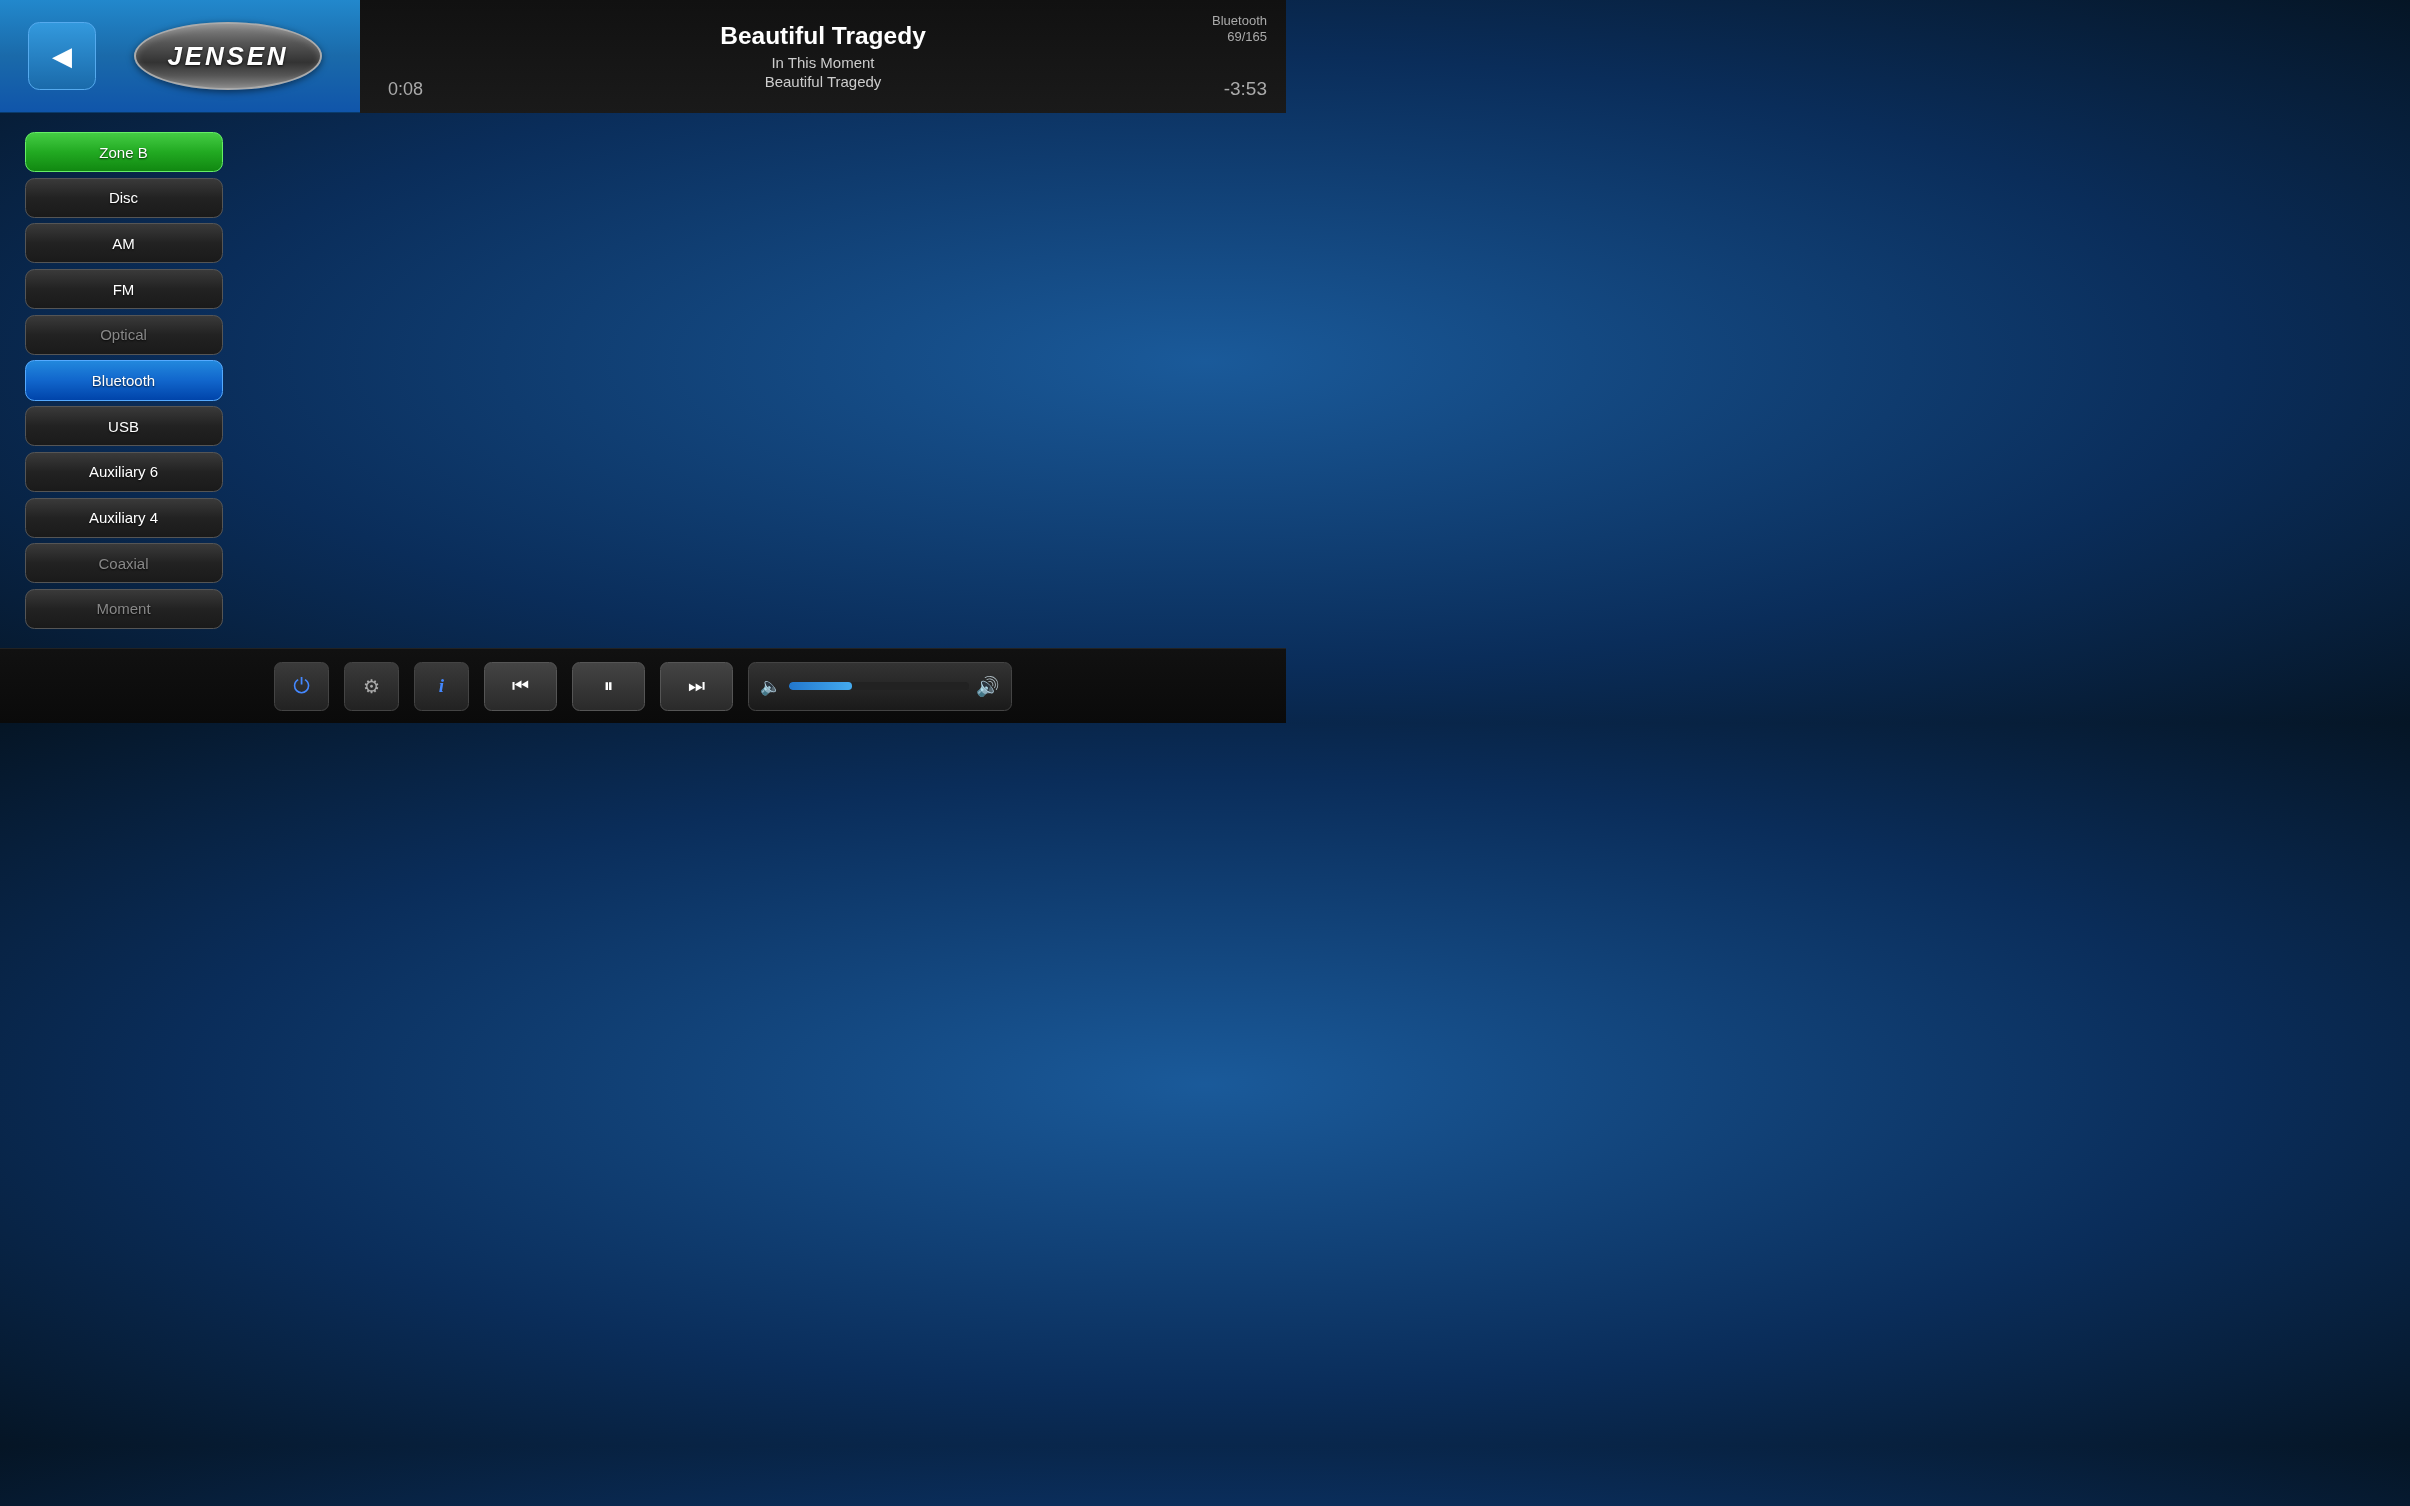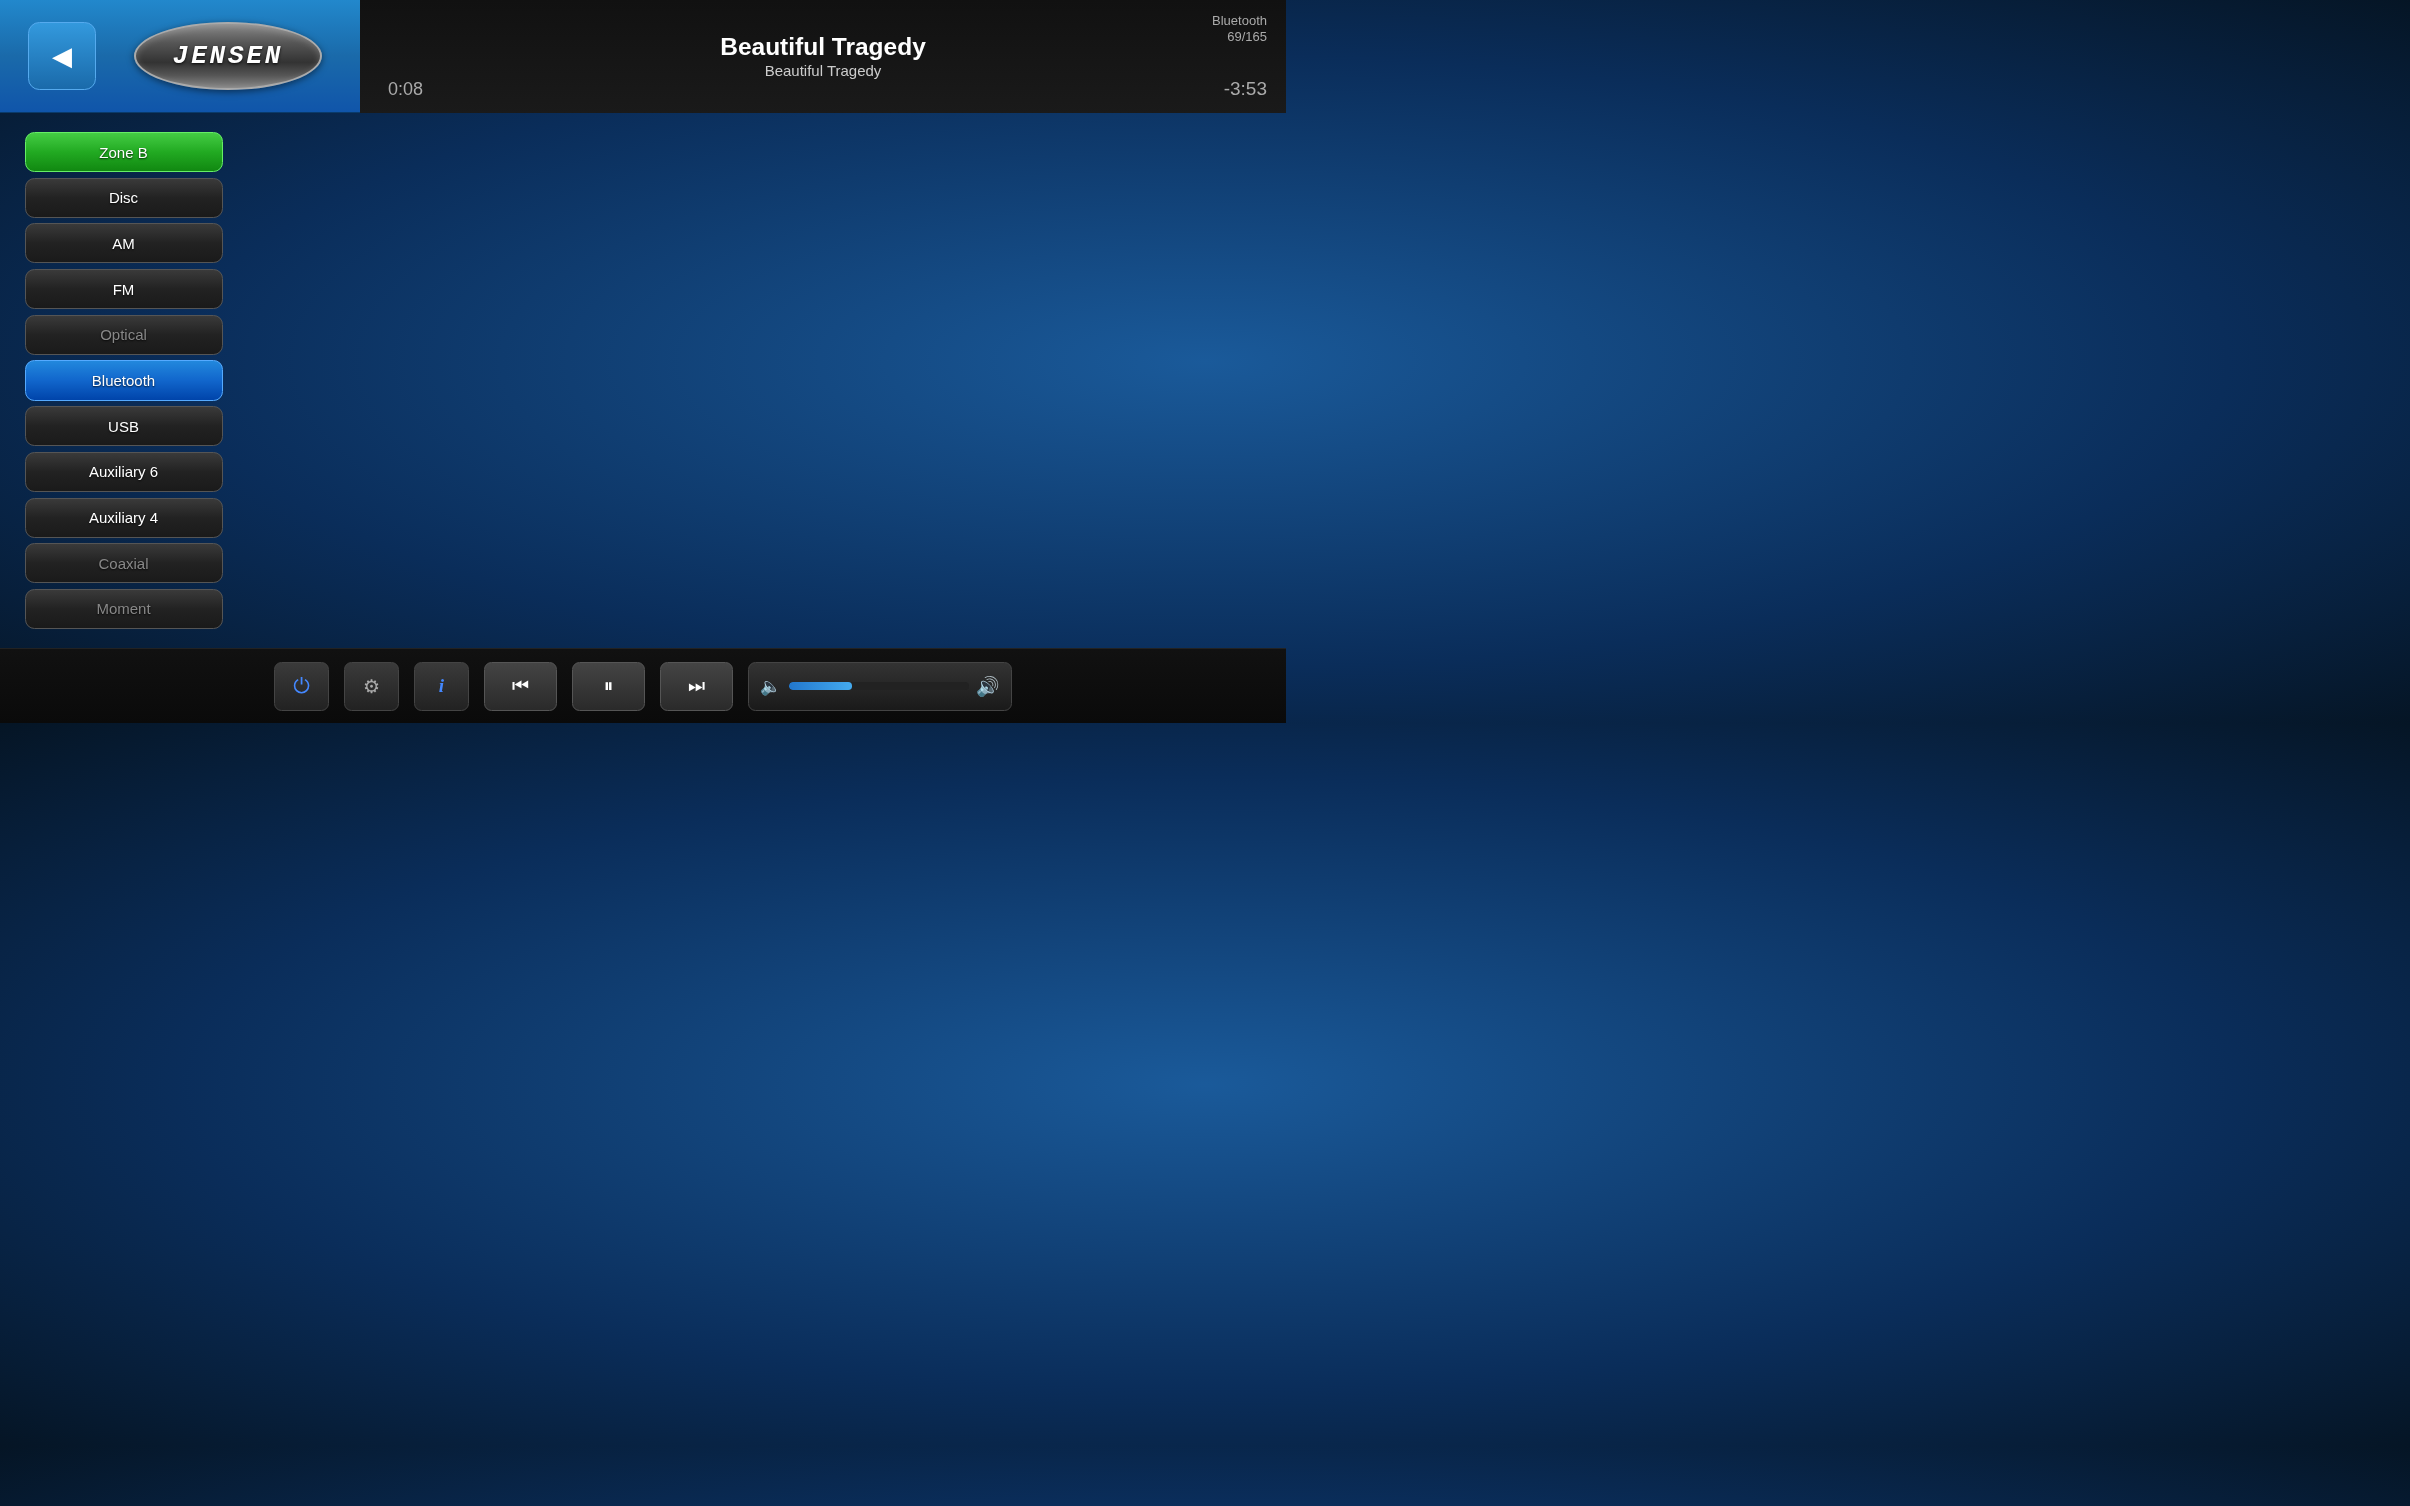--- a/index.html
+++ b/index.html
@@ -55,21 +55,20 @@
       box-shadow: inset 0 1.9px 7.5px rgba(255,255,255,0.2), 0 1.9px 7.5px rgba(0,0,0,0.5);
     }
 
     .logo-text {
       color: white;
       font-size: 26px;
       font-weight: bold;
       font-style: italic;
       letter-spacing: 2.8px;
       text-shadow: 0 0.9px 2.8px rgba(0,0,0,0.8);
-      font-family: Liberation Mono, monospace;
     }
 
     .now-playing {
       flex: 1;
       background: linear-gradient(180deg, #111 0%, #1a1a1a 100%);
       height: 113px;
       display: flex;
       flex-direction: column;
       justify-content: center;
       padding: 9.4px 19px;
@@ -304,20 +303,21 @@
       <span class="logo-text">JENSEN</span>
     </div>
   </div>
 
   <div class="now-playing">
     <div class="now-playing-source">
       <span>Bluetooth</span><br>
       <span>69/165</span>
     </div>
     <div class="now-playing-title">Beautiful Tragedy</div>
+    <div class="now-playing-artist">In This Moment</div>
     <div class="now-playing-album">Beautiful Tragedy</div>
     <div class="now-playing-time-left">0:08</div>
     <div class="now-playing-time-right">-3:53</div>
   </div>
 </div>
 
 <div class="main-content">
   <div class="source-list">
 
   <div class="source-btn active-green">

